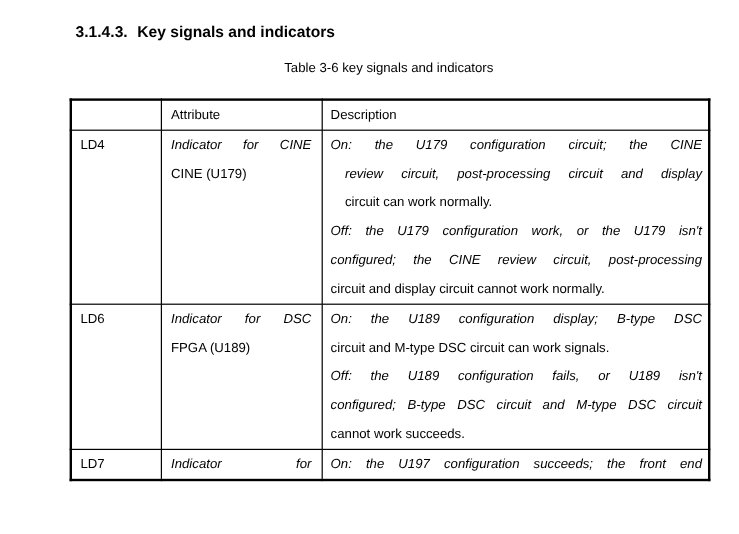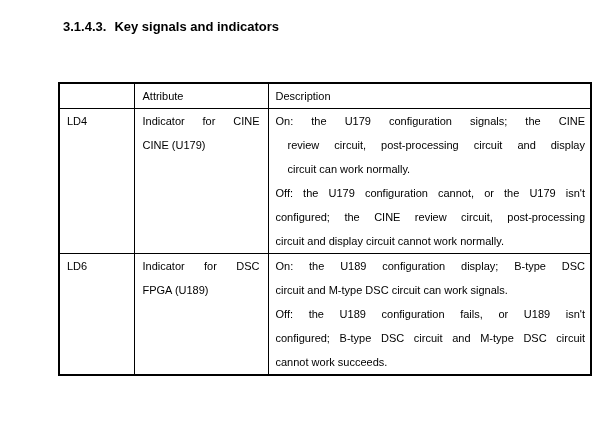--- a/index.html
+++ b/index.html
@@ -35,35 +35,36 @@
     border: 1px solid #000;
     vertical-align: top;
     text-align: left;
     font-weight: 400;
     line-height: 24px;
     padding: 0 5px 0 7px;
   }
   .signals th.col-attribute, .signals td.col-attribute { padding: 0 8px; margin-left: 20px; }
 
   .line { line-height: 24px; }
-  .line.fill { text-align: justify; text-align-last: justify; }
+  .line.fill { text-align: justify; text-align-last: justify; font-style: italic; }
   .line.indent { padding-left: 12px; }
 
   .footer {
     position: absolute; left: 58px; top: 426px; width: 532px;
     font-size: 11px; line-height: 14px; text-align: center;
   }
 </style>
 </head>
 <body>
 
 <div class="page">
 
   <div class="heading"><span class="num">3.1.4.3.</span><span>Key signals and indicators</span></div>
 
+  <div class="caption">Table 3-6 key signals and indicators</div>
 
   <table class="signals">
     <colgroup>
       <col style="width:75px">
       <col style="width:134px">
       <col style="width:323px">
     </colgroup>
     <thead>
       <tr>
         <th class="col-signal"></th>
@@ -72,39 +73,48 @@
       </tr>
     </thead>
     <tbody id="table-body">
         <tr>
           <td class="col-signal">LD4</td>
           <td class="col-attribute">
             <div class="line fill">Indicator for CINE</div>
             <div class="line">CINE (U179)</div>
           </td>
           <td class="col-description">
-            <div class="line fill">On: the U179 configuration signals; the CINE</div>
+            <div class="line fill">On: the U179 configuration circuit; the CINE</div>
             <div class="line fill indent">review circuit, post-processing circuit and display</div>
             <div class="line indent">circuit can work normally.</div>
-            <div class="line fill">Off: the U179 configuration cannot, or the U179 isn't</div>
+            <div class="line fill">Off: the U179 configuration work, or the U179 isn't</div>
             <div class="line fill">configured; the CINE review circuit, post-processing</div>
             <div class="line">circuit and display circuit cannot work normally.</div>
           </td>
         </tr>
         <tr>
           <td class="col-signal">LD6</td>
           <td class="col-attribute">
             <div class="line fill">Indicator for DSC</div>
             <div class="line">FPGA (U189)</div>
           </td>
           <td class="col-description">
             <div class="line fill">On: the U189 configuration display; B-type DSC</div>
             <div class="line">circuit and M-type DSC circuit can work signals.</div>
             <div class="line fill">Off: the U189 configuration fails, or U189 isn't</div>
             <div class="line fill">configured; B-type DSC circuit and M-type DSC circuit</div>
             <div class="line">cannot work succeeds.</div>
           </td>
         </tr>
+        <tr>
+          <td class="col-signal">LD7</td>
+          <td class="col-attribute">
+            <div class="line fill">Indicator for</div>
+          </td>
+          <td class="col-description">
+            <div class="line fill">On: the U197 configuration succeeds; the front end</div>
+          </td>
+        </tr>
       </tbody>
   </table>
 
 
 </div>
 
 </body></html>

